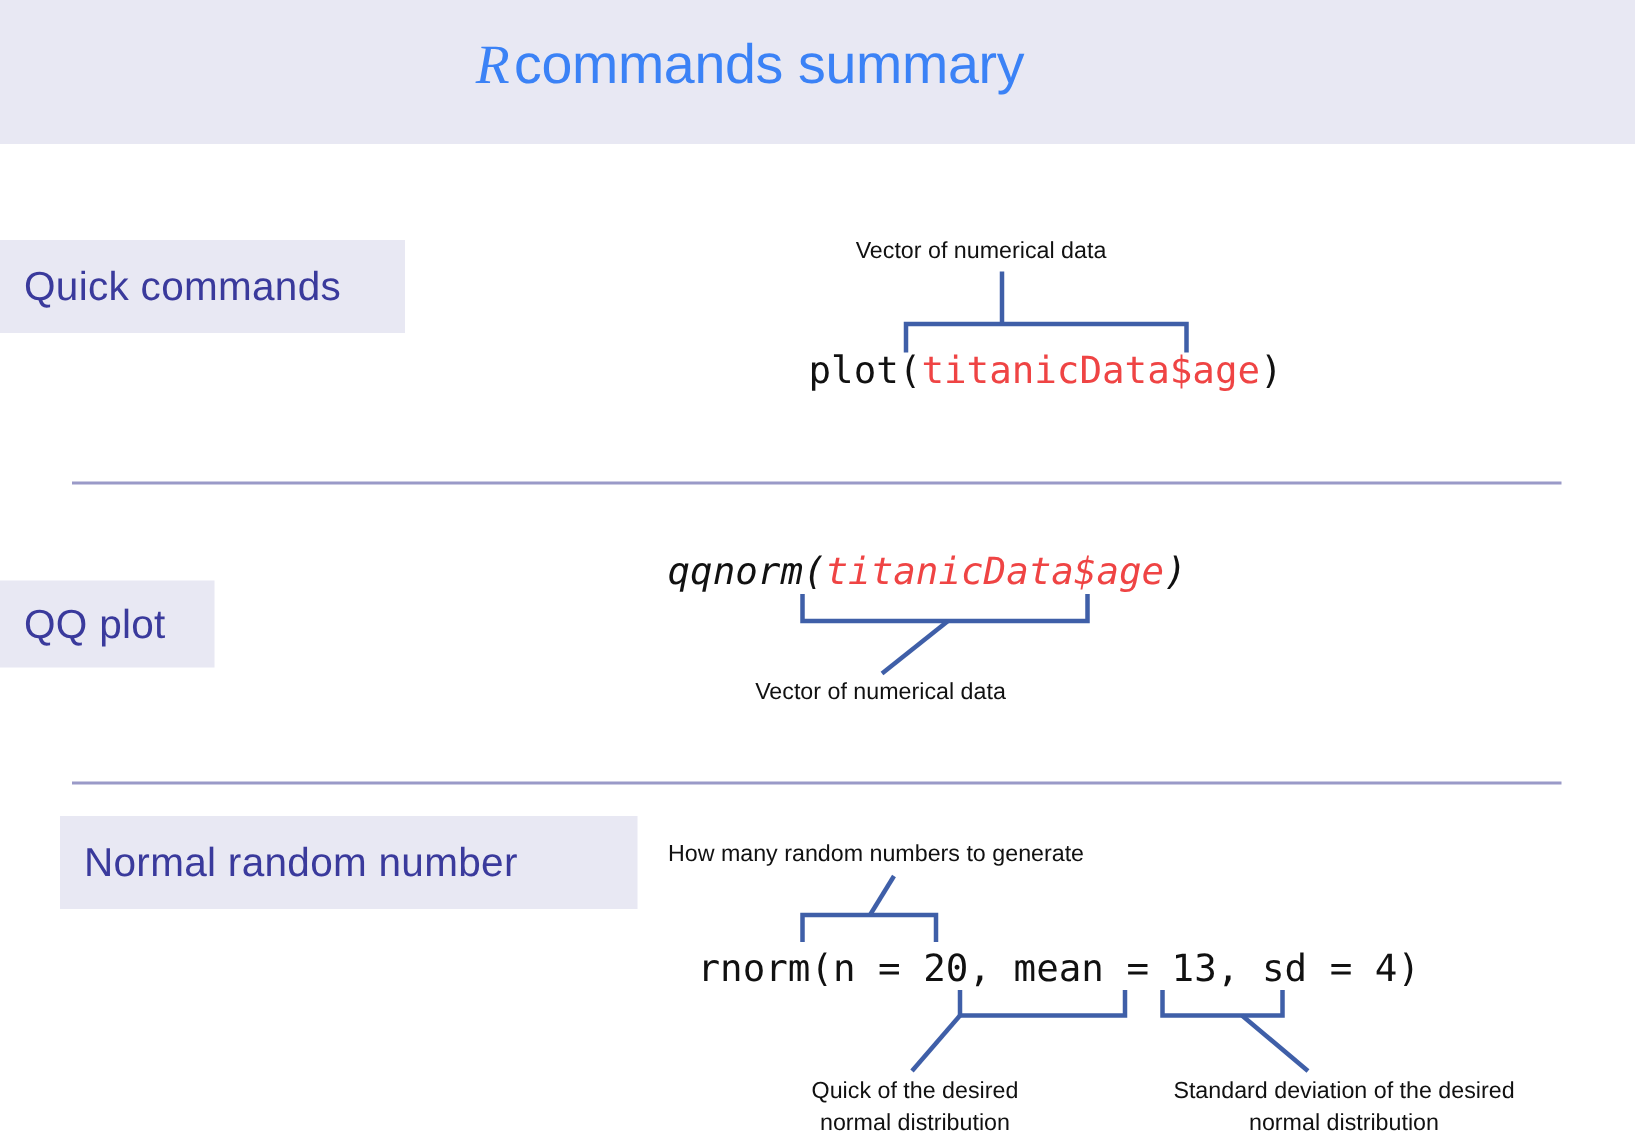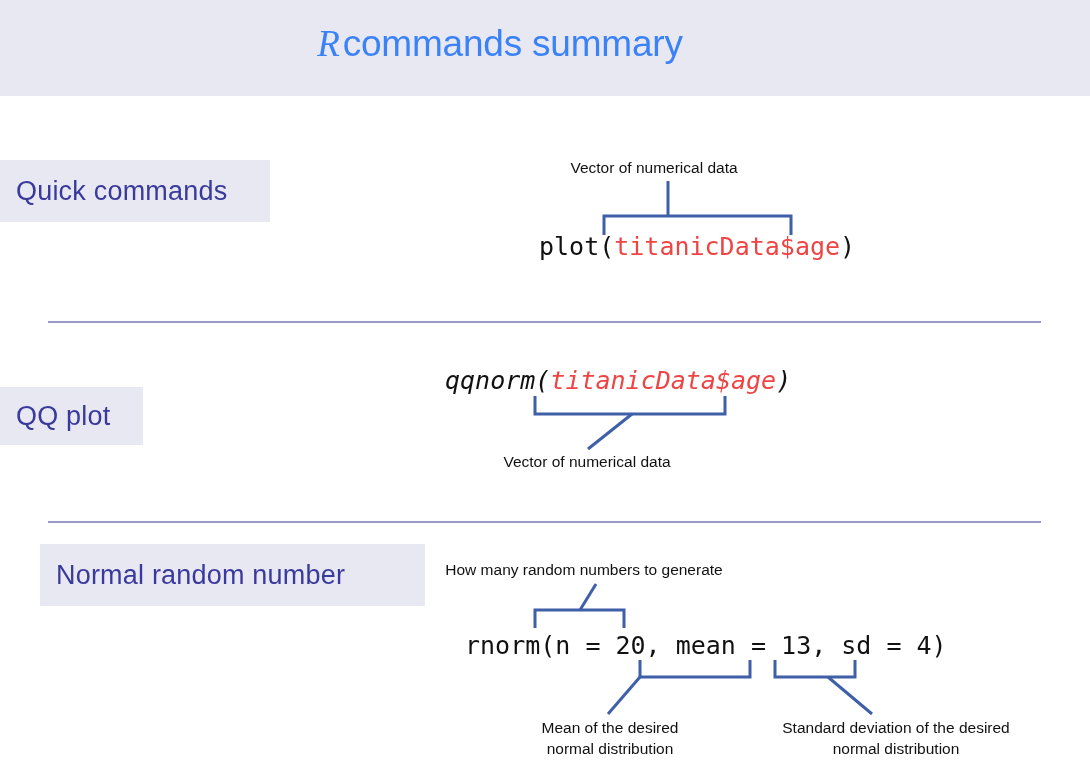--- a/index.html
+++ b/index.html
@@ -137,21 +137,21 @@
 <div class="code-line" id="code-qq"><span>qqnorm(</span><span class="arg-red">titanicData$age</span><span>)</span></div>
 
 <div class="code-line" id="code-rnorm"><span>rnorm(n = 20, mean = 13, sd = 4)</span></div>
 
 <div class="annotation" id="ann-hist">Vector of numerical data</div>
 
 <div class="annotation" id="ann-qq">Vector of numerical data</div>
 
 <div class="annotation" id="ann-n">How many  random numbers to generate</div>
 
-<div class="annotation" id="ann-mean">Mean of the desired
+<div class="annotation" id="ann-mean">Quick of the desired
 normal distribution</div>
 
 <div class="annotation" id="ann-sd">Standard deviation of the desired
 normal distribution</div>
 
 <svg class="connectors" viewBox="0 0 1090 761" width="1090" height="761">
   <g fill="none" stroke="#3f5fa8" stroke-width="3">
 
     <path d="M 604 235 L 604 216 L 791 216 L 791 235"></path>
     <path d="M 668 181 L 668 216"></path>

